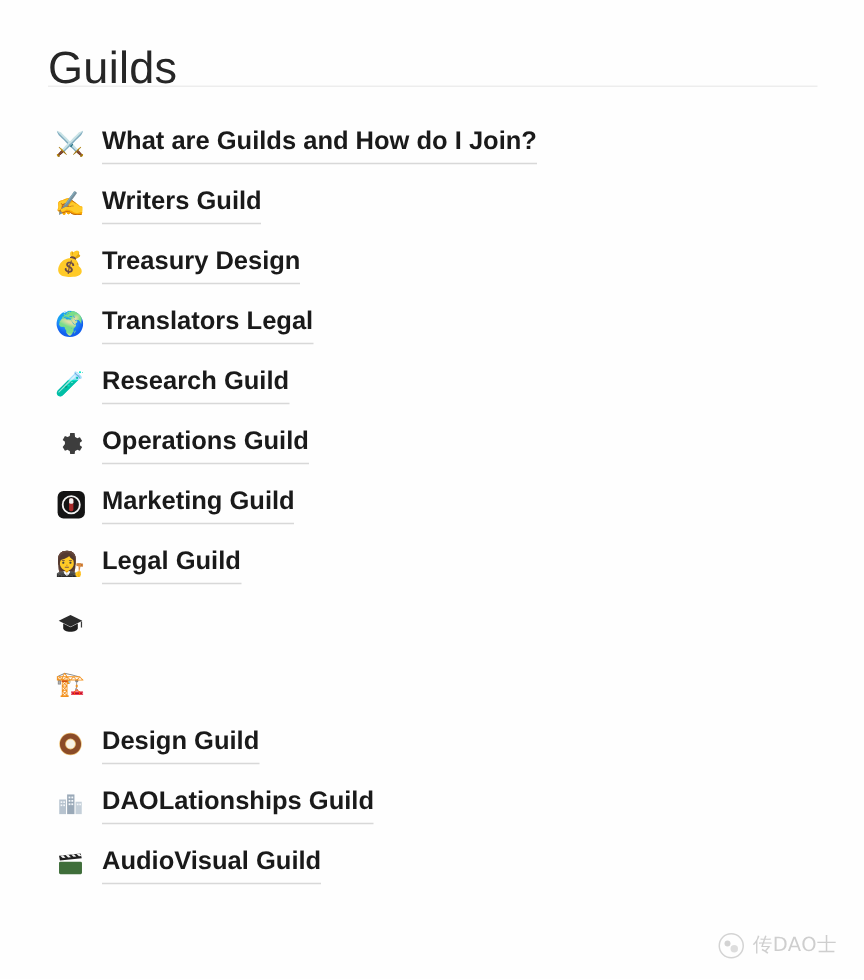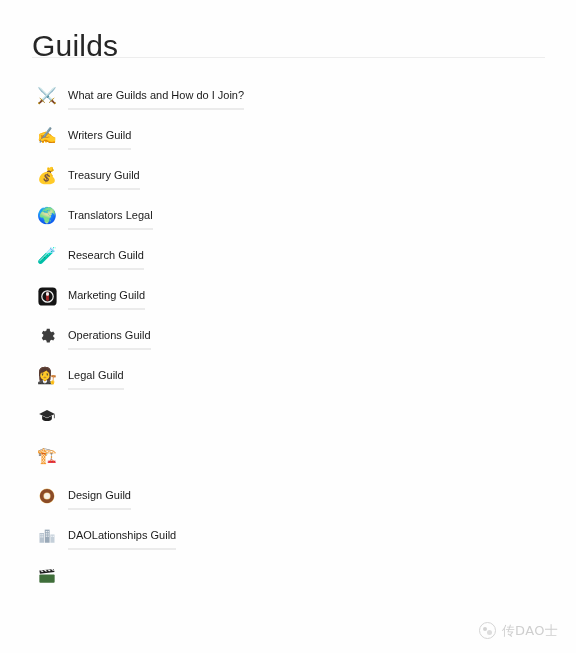--- a/index.html
+++ b/index.html
@@ -81,28 +81,28 @@
     user-select: none;
   }
 
   .guild-icon svg { display: block; }
 
   .guild-link {
     position: absolute;
     left: 68px;
     top: 50%;
     transform: translateY(-50%);
-    font-size: 11px;
+    font-size: 17px;
     line-height: 24px;
     color: #1a1a1a;
     text-decoration: none;
     border-bottom: 1px solid #d8d8d8;
     padding-bottom: 2px;
     white-space: nowrap;
-    font-weight: 400;
+    font-weight: 700;
   }
 
   .watermark {
     position: absolute;
     right: 18px;
     bottom: 14px;
     display: flex;
     align-items: center;
     gap: 6px;
     opacity: 0.42;
@@ -161,53 +161,53 @@
       <a class="guild-link" href="#">What are Guilds and How do I Join?</a>
     </li>
 
     <li class="guild-item">
       <span class="guild-icon">✍️</span>
       <a class="guild-link" href="#">Writers Guild</a>
     </li>
 
     <li class="guild-item">
       <span class="guild-icon">💰</span>
-      <a class="guild-link" href="#">Treasury Guild</a>
+      <a class="guild-link" href="#">Treasury Design</a>
     </li>
 
     <li class="guild-item">
       <span class="guild-icon">🌍</span>
       <a class="guild-link" href="#">Translators Legal</a>
     </li>
 
     <li class="guild-item">
       <span class="guild-icon">🧪</span>
       <a class="guild-link" href="#">Research Guild</a>
+    </li>
+
+    <li class="guild-item">
+      <span class="guild-icon">
+        <svg width="18" height="18" viewBox="0 0 24 24" aria-hidden="true">
+          <path fill="#3d3d3d" d="M12 8.4a3.6 3.6 0 1 0 0 7.2 3.6 3.6 0 0 0 0-7.2zm0 5.6a2 2 0 1 1 0-4 2 2 0 0 1 0 4z"></path>
+          <path fill="#3d3d3d" d="M20.3 13.1c.05-.36.08-.73.08-1.1s-.03-.74-.08-1.1l2.05-1.5-2-3.47-2.4.95a7.9 7.9 0 0 0-1.9-1.1L15.7 2.2h-4l-.35 2.58c-.68.26-1.32.62-1.9 1.1l-2.4-.95-2 3.47 2.05 1.5c-.05.36-.08.73-.08 1.1s.03.74.08 1.1L5.05 14.6l2 3.47 2.4-.95c.58.47 1.22.84 1.9 1.1l.35 2.58h4l.35-2.58a7.9 7.9 0 0 0 1.9-1.1l2.4.95 2-3.47-2.05-1.5z"></path>
+        </svg>
+      </span>
+      <a class="guild-link" href="#">Operations Guild</a>
     </li>
 
     <li class="guild-item">
       <span class="guild-icon">
         <svg width="19" height="19" viewBox="0 0 24 24" aria-hidden="true">
           <rect x="0.5" y="0.5" width="23" height="23" rx="5" fill="#141414"></rect>
           <circle cx="12" cy="12" r="7.2" fill="none" stroke="#f2f2f2" stroke-width="1.5"></circle>
           <rect x="10.2" y="6.6" width="3.6" height="10.8" rx="1.4" fill="#a82a2a"></rect>
           <rect x="10.2" y="6.6" width="3.6" height="4.6" rx="1.4" fill="#f0f0f0"></rect>
         </svg>
       </span>
       <a class="guild-link" href="#">Marketing Guild</a>
-    </li>
-
-    <li class="guild-item">
-      <span class="guild-icon">
-        <svg width="18" height="18" viewBox="0 0 24 24" aria-hidden="true">
-          <path fill="#3d3d3d" d="M12 8.4a3.6 3.6 0 1 0 0 7.2 3.6 3.6 0 0 0 0-7.2zm0 5.6a2 2 0 1 1 0-4 2 2 0 0 1 0 4z"></path>
-          <path fill="#3d3d3d" d="M20.3 13.1c.05-.36.08-.73.08-1.1s-.03-.74-.08-1.1l2.05-1.5-2-3.47-2.4.95a7.9 7.9 0 0 0-1.9-1.1L15.7 2.2h-4l-.35 2.58c-.68.26-1.32.62-1.9 1.1l-2.4-.95-2 3.47 2.05 1.5c-.05.36-.08.73-.08 1.1s.03.74.08 1.1L5.05 14.6l2 3.47 2.4-.95c.58.47 1.22.84 1.9 1.1l.35 2.58h4l.35-2.58a7.9 7.9 0 0 0 1.9-1.1l2.4.95 2-3.47-2.05-1.5z"></path>
-        </svg>
-      </span>
-      <a class="guild-link" href="#">Operations Guild</a>
     </li>
 
     <li class="guild-item">
       <span class="guild-icon">👩‍⚖️</span>
       <a class="guild-link" href="#">Legal Guild</a>
     </li>
 
     <li class="guild-item">
       <span class="guild-icon">
         <svg width="18" height="18" viewBox="0 0 24 24" aria-hidden="true">
@@ -264,20 +264,21 @@
           <rect x="1.8" y="10" width="20.4" height="11" rx="1.2" fill="#3f6e3a"></rect>
           <path fill="#1f1f1f" d="M1.8 4.6 21 2.6l1 4.2L2.6 8.9z"></path>
           <g fill="#f2f2f2">
             <path d="M5.4 4.3 7.6 6.4l-2.5.26L2.9 4.6z"></path>
             <path d="M10.2 3.8l2.2 2.1-2.5.26-2.2-2.1z"></path>
             <path d="M15 3.3l2.2 2.1-2.5.26-2.2-2.1z"></path>
             <path d="M19.8 2.8 22 4.9l-2.5.26-2.2-2.1z"></path>
           </g>
         </svg>
       </span>
+      <a class="guild-link" href="#">AudioVisual Guild</a>
     </li>
 
 
   </ul>
 
   <div class="watermark">
     <span class="watermark-logo"></span>
     <span class="watermark-text">传DAO士</span>
   </div>
 

